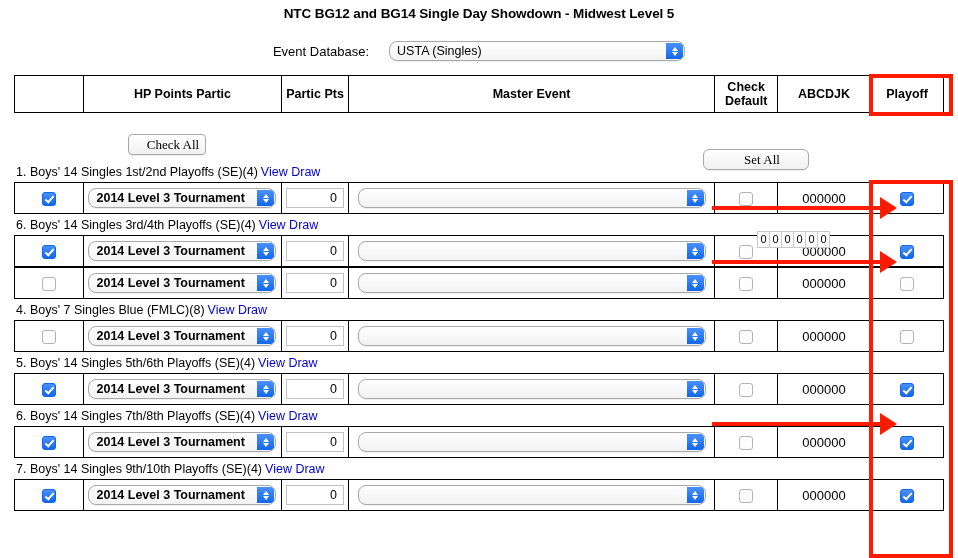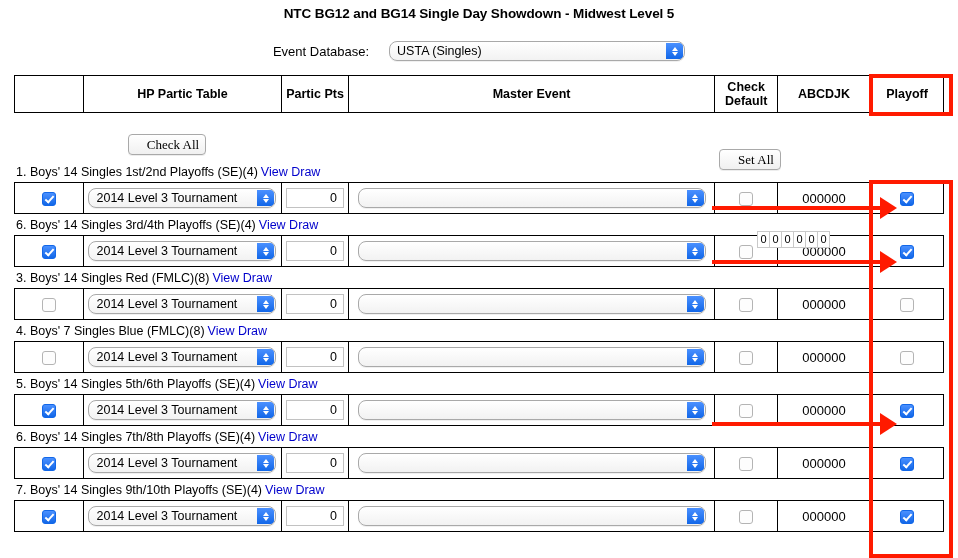--- a/index.html
+++ b/index.html
@@ -127,23 +127,24 @@
     padding-left: 12px;
   }
   #check-all-button {
     position: absolute;
     left: 114px;
     top: 21px;
     width: 78px;
   }
   #set-all-button {
     position: absolute;
-    left: 705px;
+    left: 689px;
     top: 36px;
-    width: 62px;
+    width: 106px;
+    border-radius: 6px;
   }
   .digit-strip {
     position: absolute;
     display: flex;
   }
   .digit-strip .digit {
     width: 13px;
     height: 17px;
     border: 1px solid #c9c9c9;
     box-sizing: border-box;
@@ -218,21 +219,21 @@
     border: 1px solid #c2c2c2;
     background: #fff;
     font-size: 12.5px;
     text-align: right;
     padding-right: 6px;
     line-height: 18px;
     display: inline-block;
     color: #000;
   }
 
-  .hp-select { width: 188px; margin: 0 auto; }
+  .hp-select { width: 188px; margin: 0 auto; font-weight: bold; }
   .master-select { width: 348px; margin: 0 auto; }
 
   
   #annotation-layer {
     position: absolute;
     left: 0; top: 0;
     width: 958px; height: 558px;
     pointer-events: none;
   }
   .ann-box {
@@ -275,21 +276,21 @@
       <col class="col-hp">
       <col class="col-partic">
       <col class="col-master">
     <col class="col-cons">
       <col class="col-abcdjk">
       <col class="col-playoff">
   </colgroup>
   <tbody>
       <tr>
     <th></th>
-    <th>HP Partic Table</th>
+    <th>HP Points Partic</th>
     <th>Partic Pts</th>
     <th>Master Event</th>
     <th>
       <span>Check</span><br>
       <span>Default</span>
     </th>
     <th>ABCDJK</th>
     <th>Playoff</th>
   </tr>
 </tbody>
@@ -399,21 +400,20 @@
                 <div class="digit">0</div>
                 <div class="digit">0</div>
                 <div class="digit">0</div>
               </div></td>
             <td><span class="cb on"></span></td>
           </tr>
         </tbody>
       </table>
     </div>
     <div class="event-block">
-      <div class="event-label"><span>3. Boys' 14 Singles Red (FMLC)(8)</span><span class="view-draw">View Draw</span></div>
       <table class="row-grid">
         <colgroup>
           <col class="col-check">
           <col class="col-hp">
           <col class="col-partic">
           <col class="col-master">
           <col class="col-cons">
           <col class="col-abcdjk">
           <col class="col-playoff">
         </colgroup>

